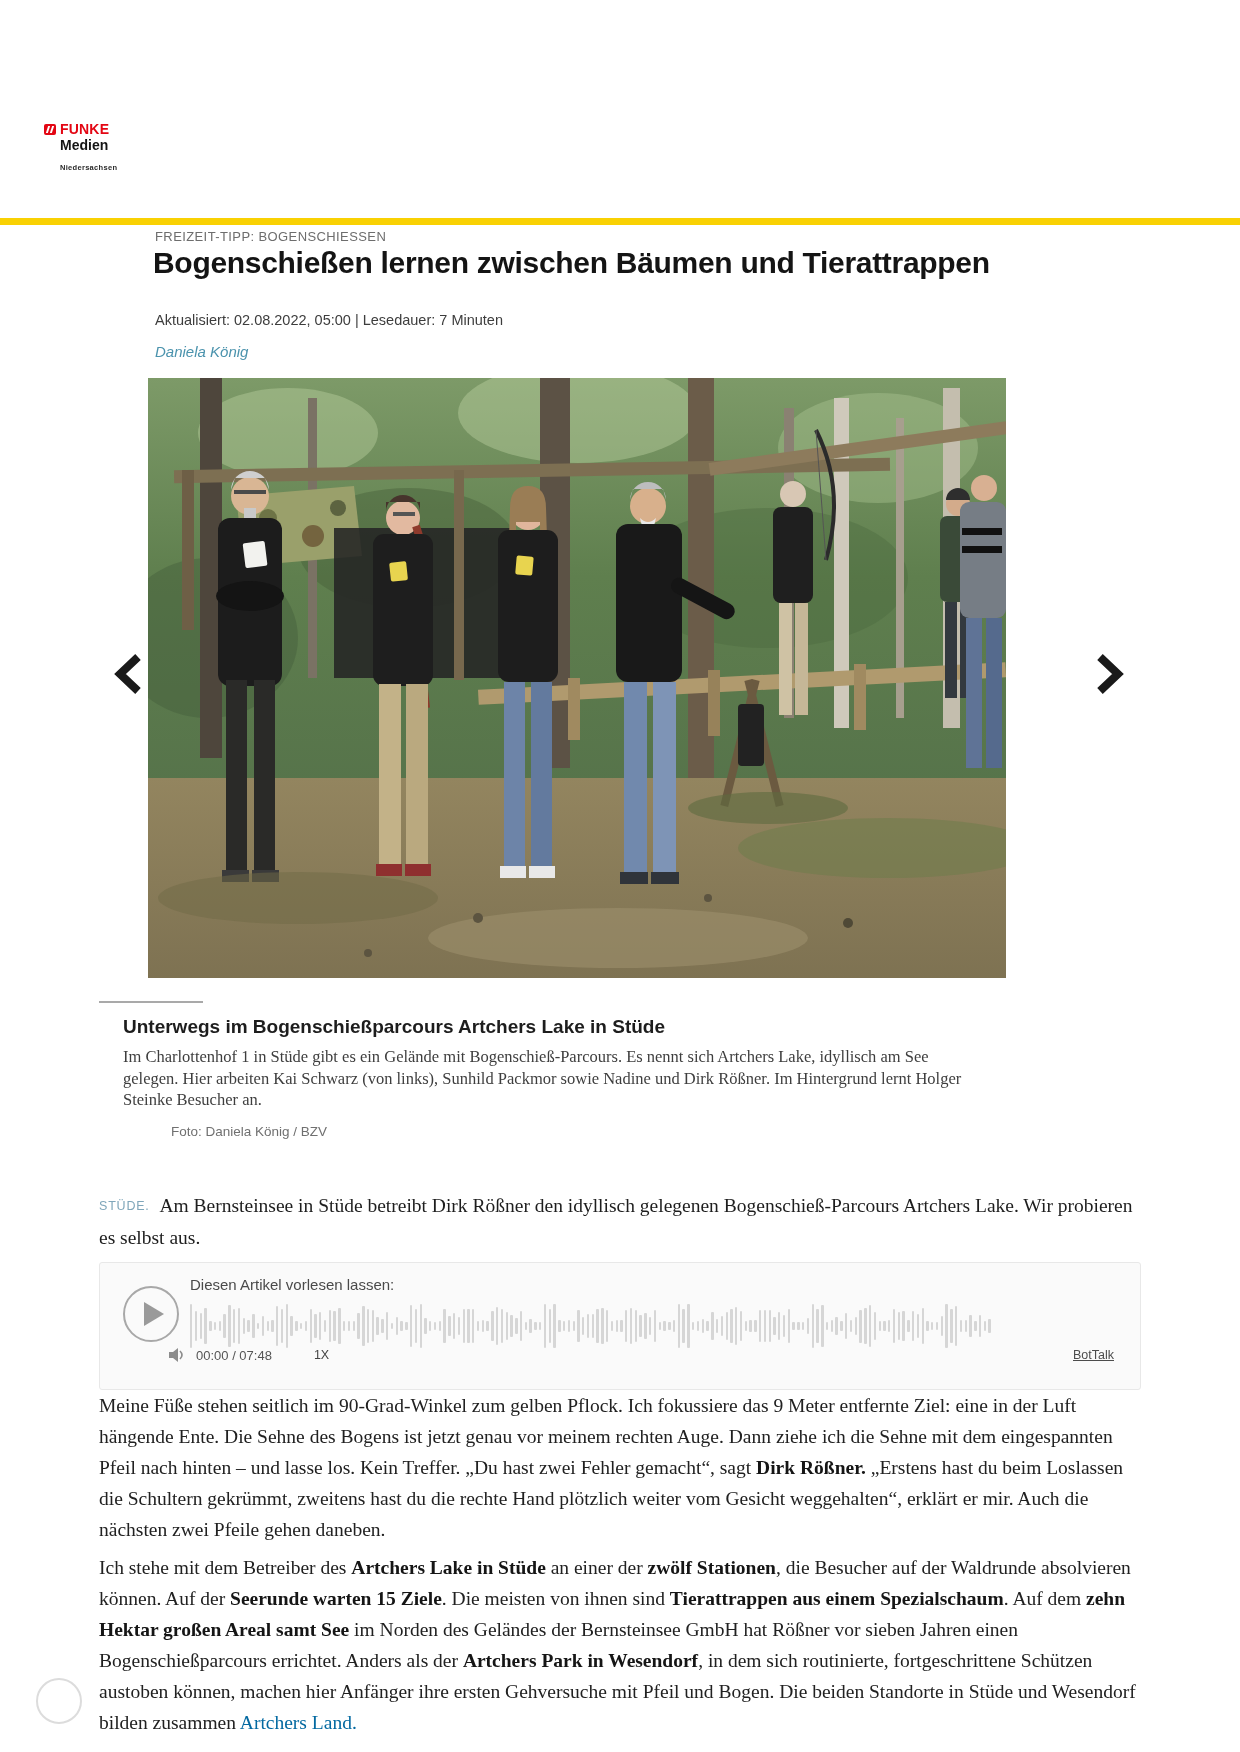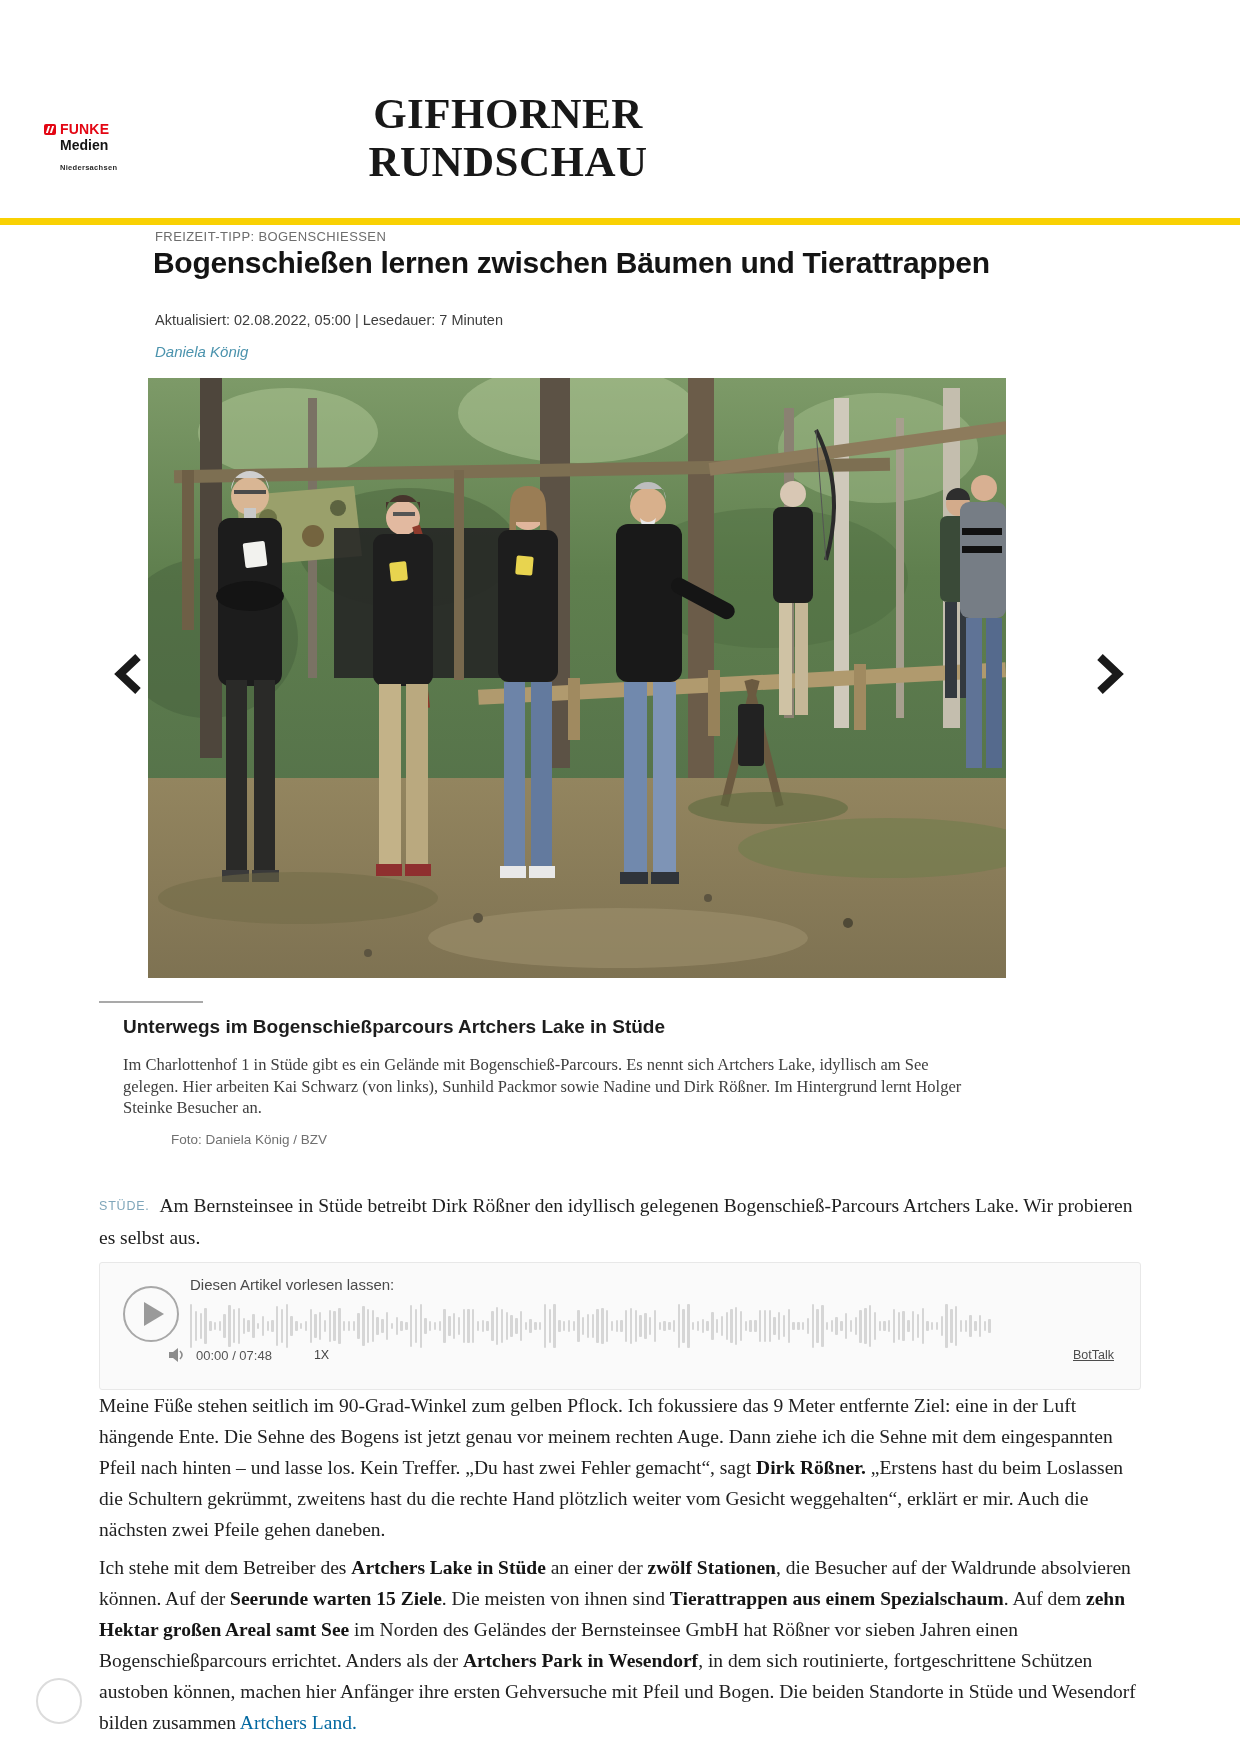--- a/index.html
+++ b/index.html
@@ -31,21 +31,21 @@
   
   .photo{position:absolute;left:148px;top:378px;width:858px;height:600px;display:block;}
   .arrow{position:absolute;width:34px;height:44px;background:none;border:none;padding:0;cursor:pointer;}
   .arrow svg{display:block;}
   .arrow-left{left:114px;top:652px;}
   .arrow-right{left:1094px;top:652px;}
 
   .caption-rule{position:absolute;left:99px;top:1001px;width:104px;height:2px;background:#a9a9a9;}
 
   .caption{position:absolute;left:123px;top:1016px;width:840px;}
-  .caption-title{font-size:19px;font-weight:700;color:#1d1d1d;margin:0 0 16px 0;}
+  .caption-title{font-size:19px;font-weight:700;color:#1d1d1d;margin:0 0 8px 0;}
   .caption-body{font-family:"Liberation Serif",serif;font-size:16.5px;line-height:21.5px;color:#3e3e3e;margin:0;}
   .caption-credit{margin-top:13px;font-size:13.5px;color:#707070;margin-left:48px;}
 
   
   .lead{position:absolute;left:99px;top:1191px;width:1038px;margin:0;
         font-family:"Liberation Serif",serif;font-size:19.5px;line-height:30px;color:#1e1e1e;}
   .dateline{font-family:"Liberation Sans",sans-serif;font-size:12.5px;color:#7fa6ba;letter-spacing:.8px;
             position:relative;top:-2px;margin-right:6px;}
 
   
@@ -82,24 +82,20 @@
 
   <div class="funke">
     <div class="funke-row">
       <span class="funke-mark"></span>
       <span class="funke-name">FUNKE</span>
     </div>
     <div class="funke-medien">Medien</div>
     <div class="funke-region">Niedersachsen</div>
   </div>
 
-  <div class="masthead">
-    <div>GIFHORNER</div>
-    <div>RUNDSCHAU</div>
-  </div>
 
   <div class="yellow-bar"></div>
 
   <div class="kicker">FREIZEIT-TIPP: BOGENSCHIESSEN</div>
   <h1 class="headline">Bogenschießen lernen zwischen Bäumen und Tierattrappen</h1>
   <div class="meta">Aktualisiert: 02.08.2022, 05:00 | Lesedauer: 7 Minuten</div>
   <div class="author">Daniela König</div>
 
   <button class="arrow arrow-left" aria-label="previous">
     <svg width="30" height="42" viewBox="0 0 30 42">

